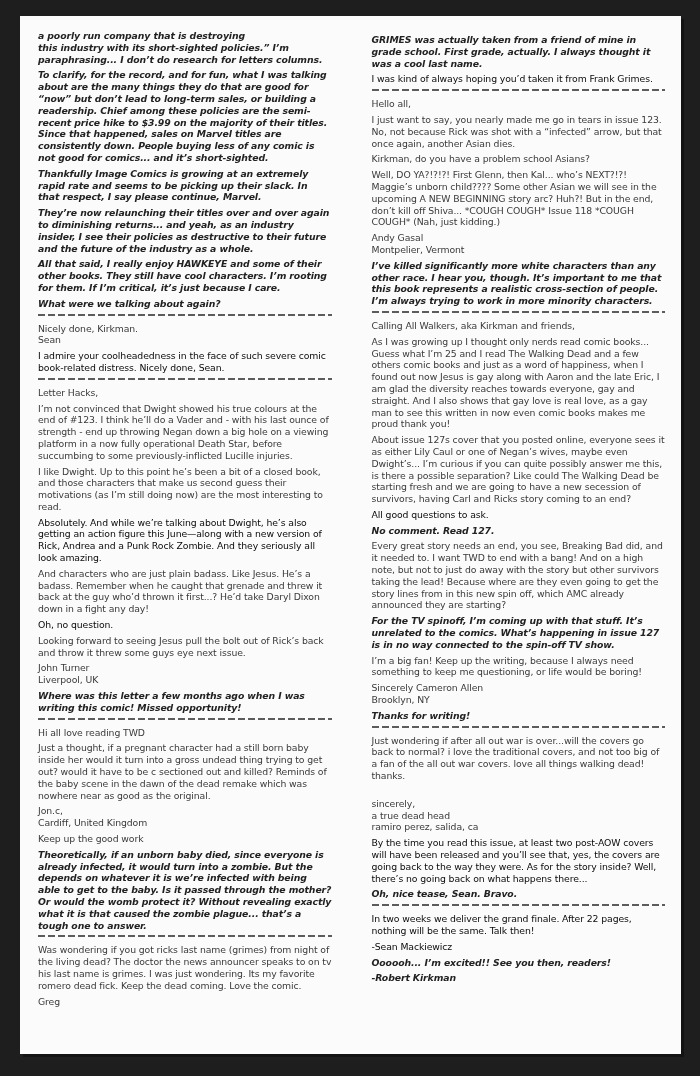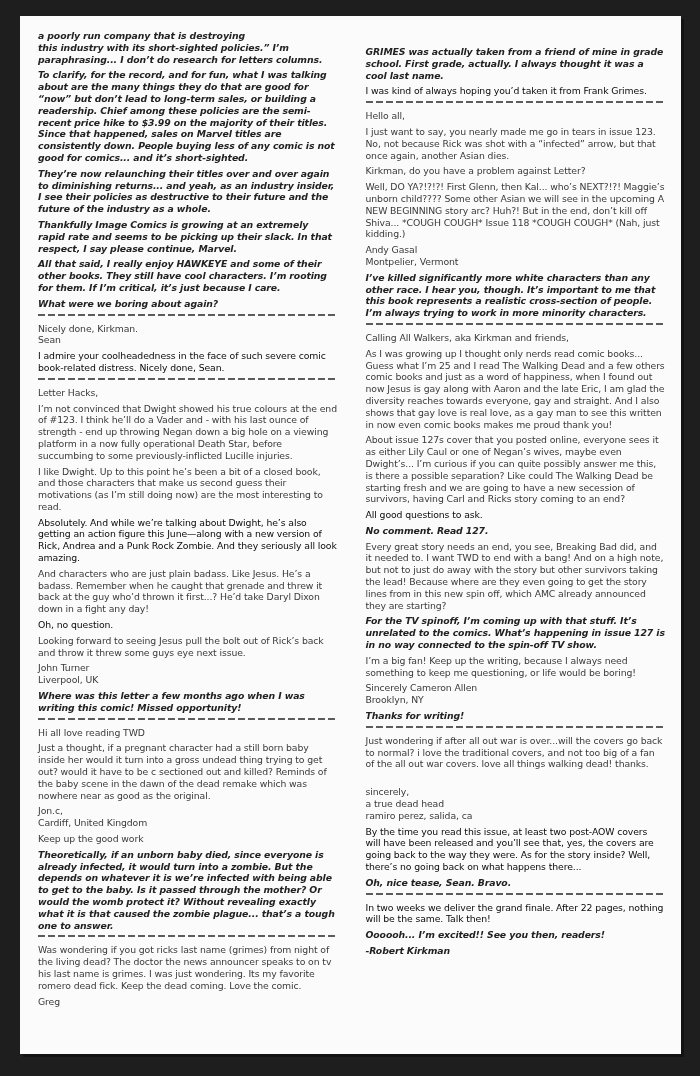--- a/index.html
+++ b/index.html
@@ -13,56 +13,56 @@
   .paper {
     position: absolute;
     left: 20px; top: 16px;
     width: 661px; height: 1038px;
     background: #fbfbfb;
     box-shadow: 3px 3px 0 rgba(0,0,0,0.35);
     overflow: hidden;
   }
   .cols {
     display: flex;
-    gap: 28px;
+    gap: 40px;
     padding: 14px 16px 0 18px;
   }
   .col { flex: 1; min-width: 0; }
   .col > div {
     font-size: 9.3px;
     line-height: 11.8px;
     letter-spacing: -0.1px;
     margin: 0 0 4px 0;
     white-space: pre-line;
     color: #3a3a3a;
   }
   .col > .letter { font-weight: 400; color: #3a3a3a; }
   .col > .editor_sean { font-weight: 400; color: #0a0a0a; }
   .col > .editor_kirkman { font-weight: 700; font-style: italic; color: #222222; }
   .col > .divider {
     height: 2px;
     margin: 3px 0 7px 0;
     background: repeating-linear-gradient(90deg, #5c5c5c 0 7px, transparent 7px 10px);
   }
   .col > .gap { height: 12px; margin: 0; }
-  .col-right > div:first-child { margin-top: 16px; }
+  .col-right > div:first-child { margin-top: 4px; }
 </style>
 </head>
 <body>
 
 <div class="paper">
   <div class="cols">
     <div class="col col-left">
         <div class="editor_kirkman">a poorly run company that is destroying
 this industry with its short-sighted policies.”  I’m paraphrasing... I don’t do research for letters columns.</div>
         <div class="editor_kirkman">To clarify, for the record, and for fun, what I was talking about are the many things they do that are good for “now” but don’t lead to long-term sales, or building a readership. Chief among these policies are the semi-recent price hike to $3.99 on the majority of their titles. Since that happened, sales on Marvel titles are consistently down.  People buying less of any comic is not good for comics... and it’s short-sighted.</div>
+        <div class="editor_kirkman">Thankfully Image Comics is growing at an extremely rapid rate and seems to be picking up their slack.  In that respect, I say please continue, Marvel.</div>
         <div class="editor_kirkman">They’re now relaunching their titles over and over again to diminishing returns... and yeah, as an industry insider, I see their policies as destructive to their future and the future of the industry as a whole.</div>
-        <div class="editor_kirkman">Thankfully Image Comics is growing at an extremely rapid rate and seems to be picking up their slack.  In that respect, I say please continue, Marvel.</div>
         <div class="editor_kirkman">All that said, I really enjoy HAWKEYE and some of their other books.  They still have cool characters.  I’m rooting for them.  If I’m critical, it’s just because I care.</div>
-        <div class="editor_kirkman">What were we boring about again?</div>
+        <div class="editor_kirkman">What were we talking about again?</div>
         <div class="divider"></div>
         <div class="letter">Nicely done, Kirkman.
 Sean</div>
         <div class="editor_sean">I admire your coolheadedness in the face of such severe comic book-related distress. Nicely done, Sean.</div>
         <div class="divider"></div>
         <div class="letter">Letter Hacks,</div>
         <div class="letter">I’m not convinced that Dwight showed his true colours at the end of #123. I think he’ll do a Vader and - with his last ounce of strength - end up throwing Negan down a big hole on a viewing platform in a now fully operational Death Star, before succumbing to some previously-inflicted Lucille injuries.</div>
         <div class="letter">I like Dwight. Up to this point he’s been a bit of a closed book, and those characters that make us second guess their motivations (as I’m still doing now) are the most interesting to read.</div>
         <div class="editor_sean">Absolutely. And while we’re talking about Dwight, he’s also getting an action figure this June—along with a new version of Rick, Andrea and a Punk Rock Zombie. And they seriously all look amazing.</div>
         <div class="letter">And characters who are just plain badass. Like Jesus. He’s a badass. Remember when he caught that grenade and threw it back at the guy who’d thrown it first...? He’d take Daryl Dixon down in a fight any day!</div>
@@ -81,21 +81,21 @@
         <div class="divider"></div>
         <div class="letter">Was wondering if you got ricks last name (grimes) from night of the living dead? The doctor the news announcer speaks to on tv his last name is grimes. I was just wondering. Its my favorite romero dead fick. Keep the dead coming. Love the comic.</div>
         <div class="letter">Greg</div>
       </div>
     <div class="col col-right">
         <div class="editor_kirkman">GRIMES was actually taken from a friend of mine in grade school.  First grade, actually.  I always thought it was a cool last name.</div>
         <div class="editor_sean">I was kind of always hoping you’d taken it from Frank Grimes.</div>
         <div class="divider"></div>
         <div class="letter">Hello all,</div>
         <div class="letter">I just want to say, you nearly made me go in tears in issue 123. No, not because Rick was shot with a “infected” arrow, but that once again, another Asian dies.</div>
-        <div class="letter">Kirkman, do you have a problem against Letter?</div>
+        <div class="letter">Kirkman, do you have a problem school Asians?</div>
         <div class="letter">Well, DO YA?!?!?!  First Glenn, then Kal...  who’s NEXT?!?! Maggie’s unborn child????  Some other Asian we will see in the upcoming A NEW BEGINNING story arc?  Huh?!  But in the end, don’t kill off Shiva... *COUGH COUGH* Issue 118  *COUGH COUGH*  (Nah, just kidding.)</div>
         <div class="letter">Andy Gasal
 Montpelier, Vermont</div>
         <div class="editor_kirkman">I’ve killed significantly more white characters than any other race.  I hear you, though.  It’s important to me that this book represents a realistic cross-section of people. I’m always trying to work in more minority characters.</div>
         <div class="divider"></div>
         <div class="letter">Calling All Walkers, aka Kirkman and friends,</div>
         <div class="letter">As I was growing up I thought only nerds read comic books... Guess what I’m 25 and I read The Walking Dead and a few others comic books and just as a word of happiness, when I found out now Jesus is gay along with Aaron and the late Eric, I am glad the diversity reaches towards everyone, gay and straight. And I also shows that gay love is real love, as a gay man to see this written in now even comic books makes me proud thank you!</div>
         <div class="letter">About issue 127s cover that you posted online, everyone sees it as either Lily Caul or one of Negan’s wives, maybe even Dwight’s... I’m curious if you can quite possibly answer me this, is there a possible separation? Like could The Walking Dead be starting fresh and we are going to have a new secession of survivors, having Carl and Ricks story coming to an end?</div>
         <div class="editor_sean">All good questions to ask.</div>
         <div class="editor_kirkman">No comment.  Read 127.</div>
@@ -108,17 +108,18 @@
         <div class="divider"></div>
         <div class="letter">Just wondering if after all out war is over...will the covers go back to normal? i love the traditional covers, and not too big of a fan of the all out war covers. love all things walking dead! thanks.</div>
         <div class="gap"></div>
         <div class="letter">sincerely,
 a true dead head
 ramiro perez, salida, ca</div>
         <div class="editor_sean">By the time you read this issue, at least two post-AOW covers will have been released and you’ll see that, yes, the covers are going back to the way they were. As for the story inside? Well, there’s no going back on what happens there...</div>
         <div class="editor_kirkman">Oh, nice tease, Sean.  Bravo.</div>
         <div class="divider"></div>
         <div class="editor_sean">In two weeks we deliver the grand finale. After 22 pages, nothing will be the same. Talk then!</div>
+        <div class="editor_sean">-Sean Mackiewicz</div>
         <div class="editor_kirkman">Oooooh... I’m excited!!  See you then, readers!</div>
         <div class="editor_kirkman">-Robert Kirkman</div>
       </div>
   </div>
 </div>
 
 </body></html>

